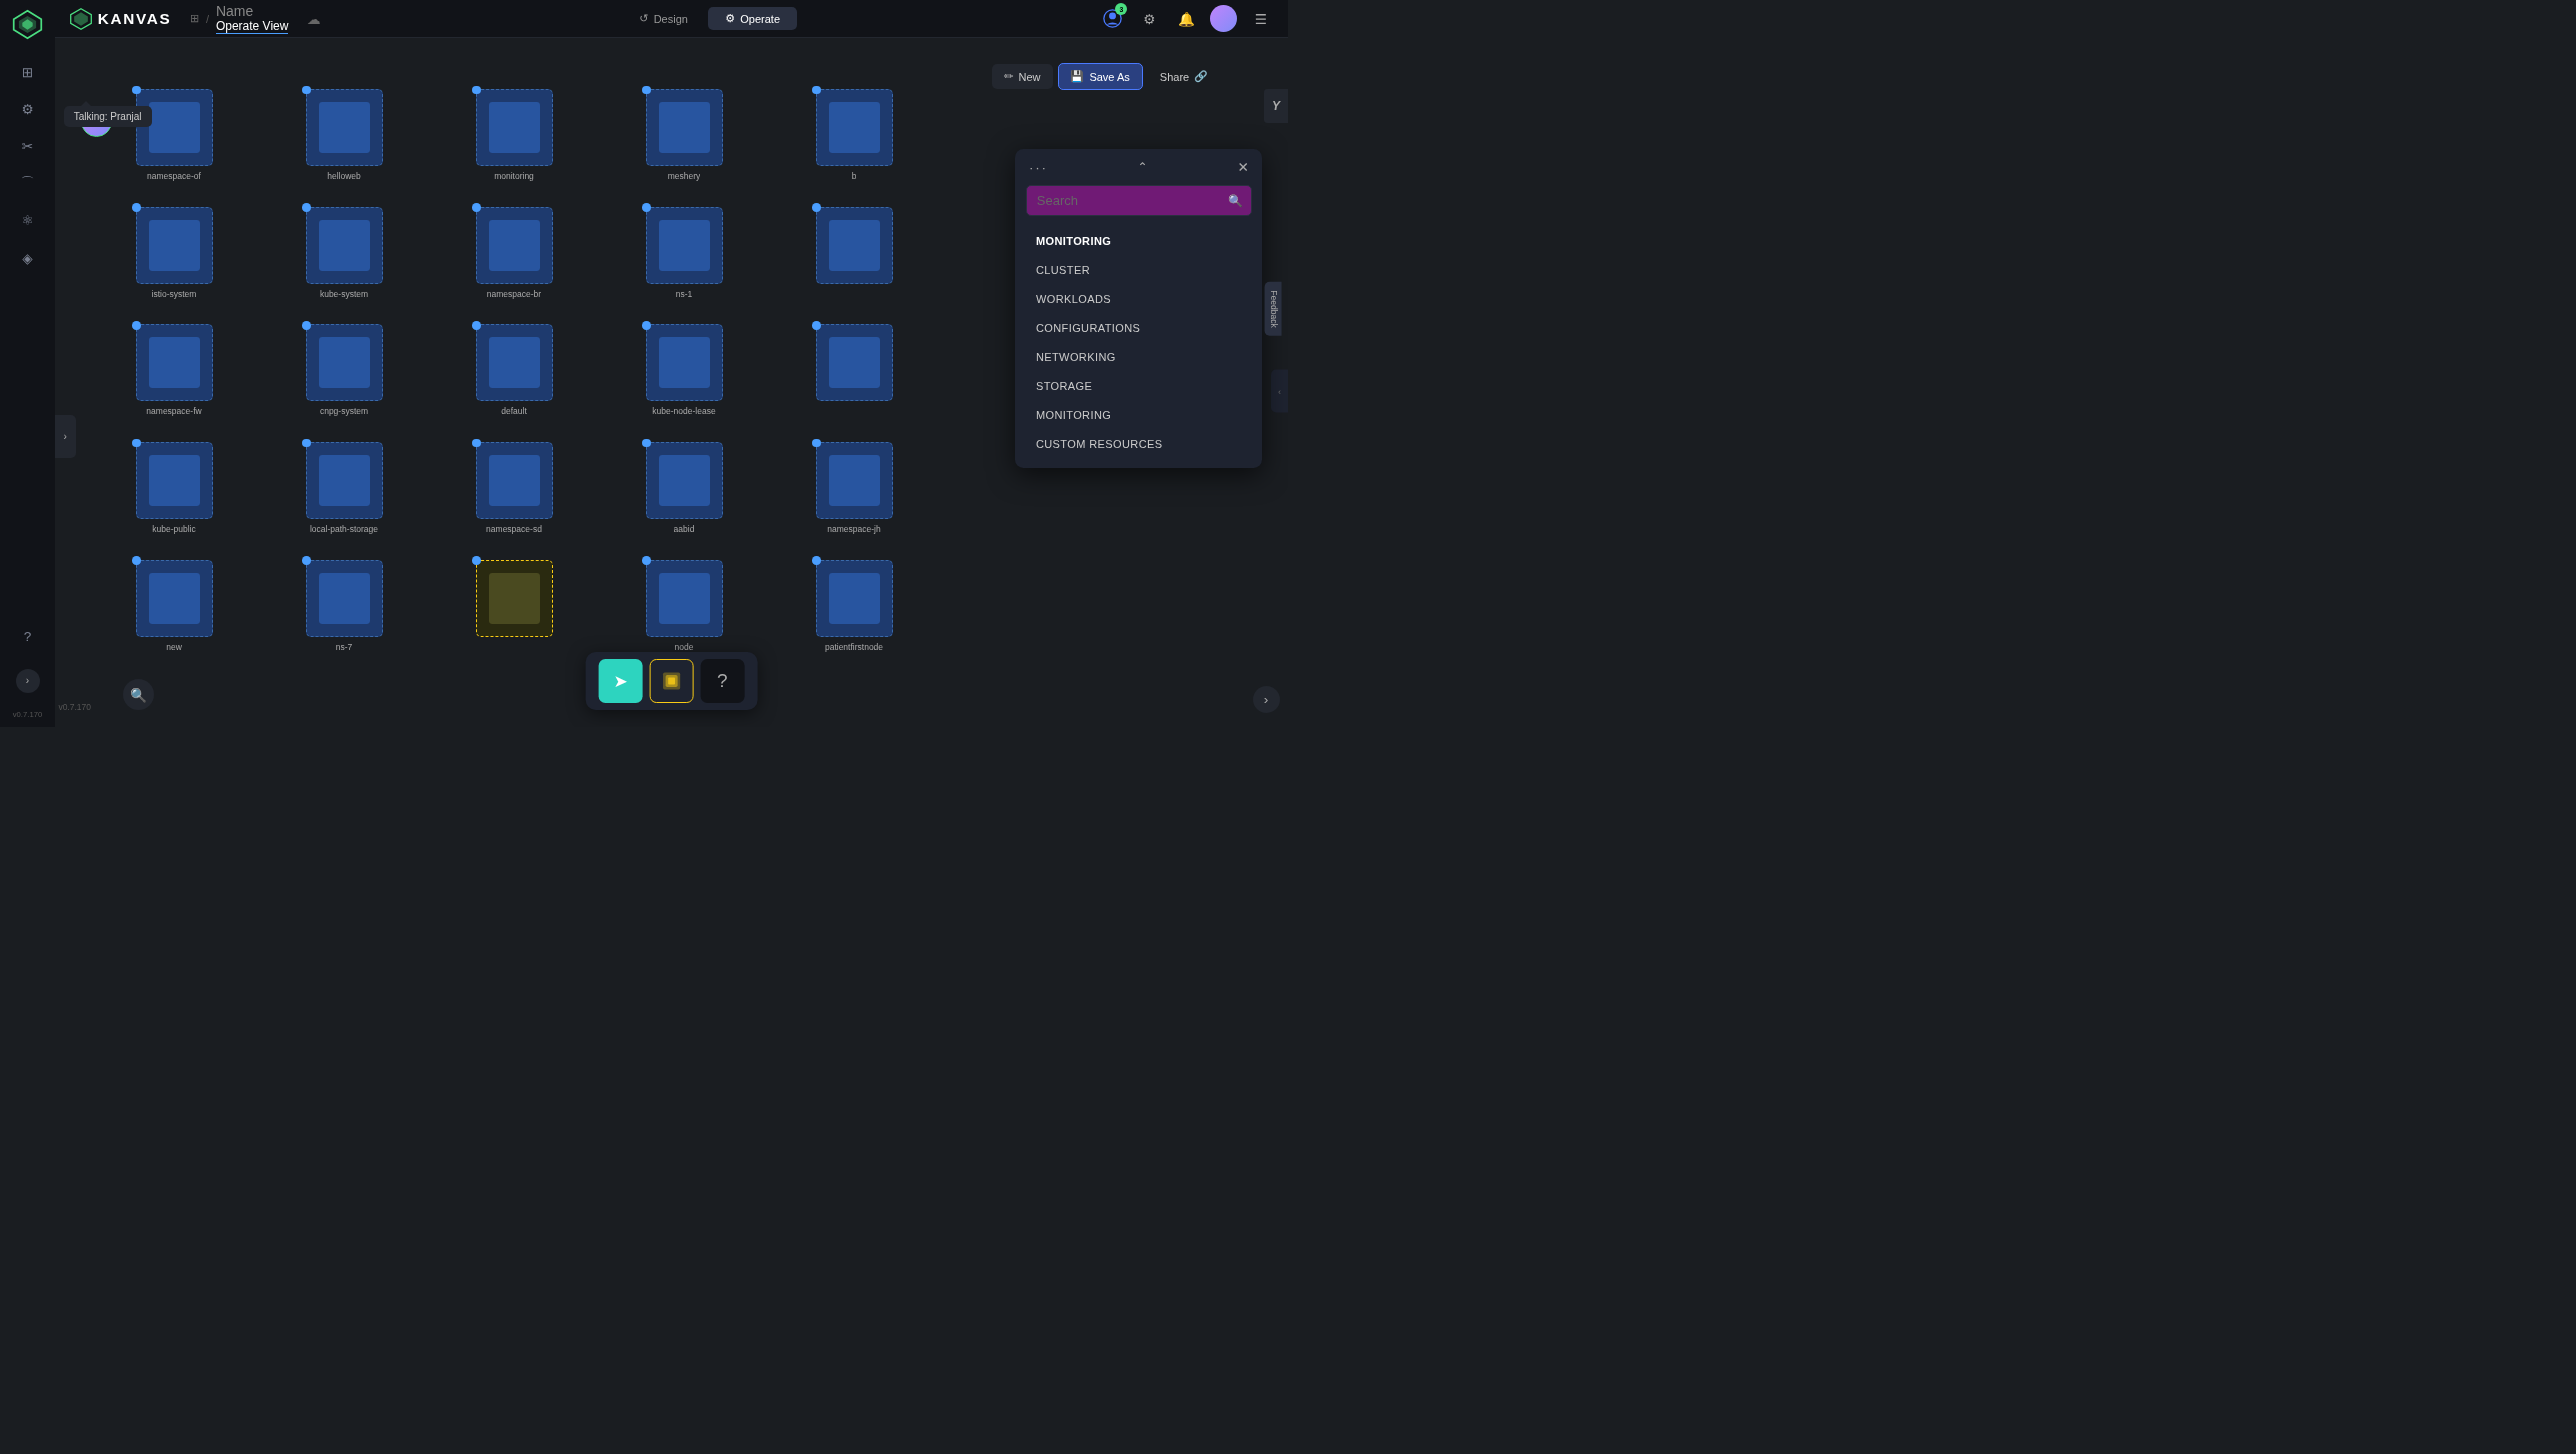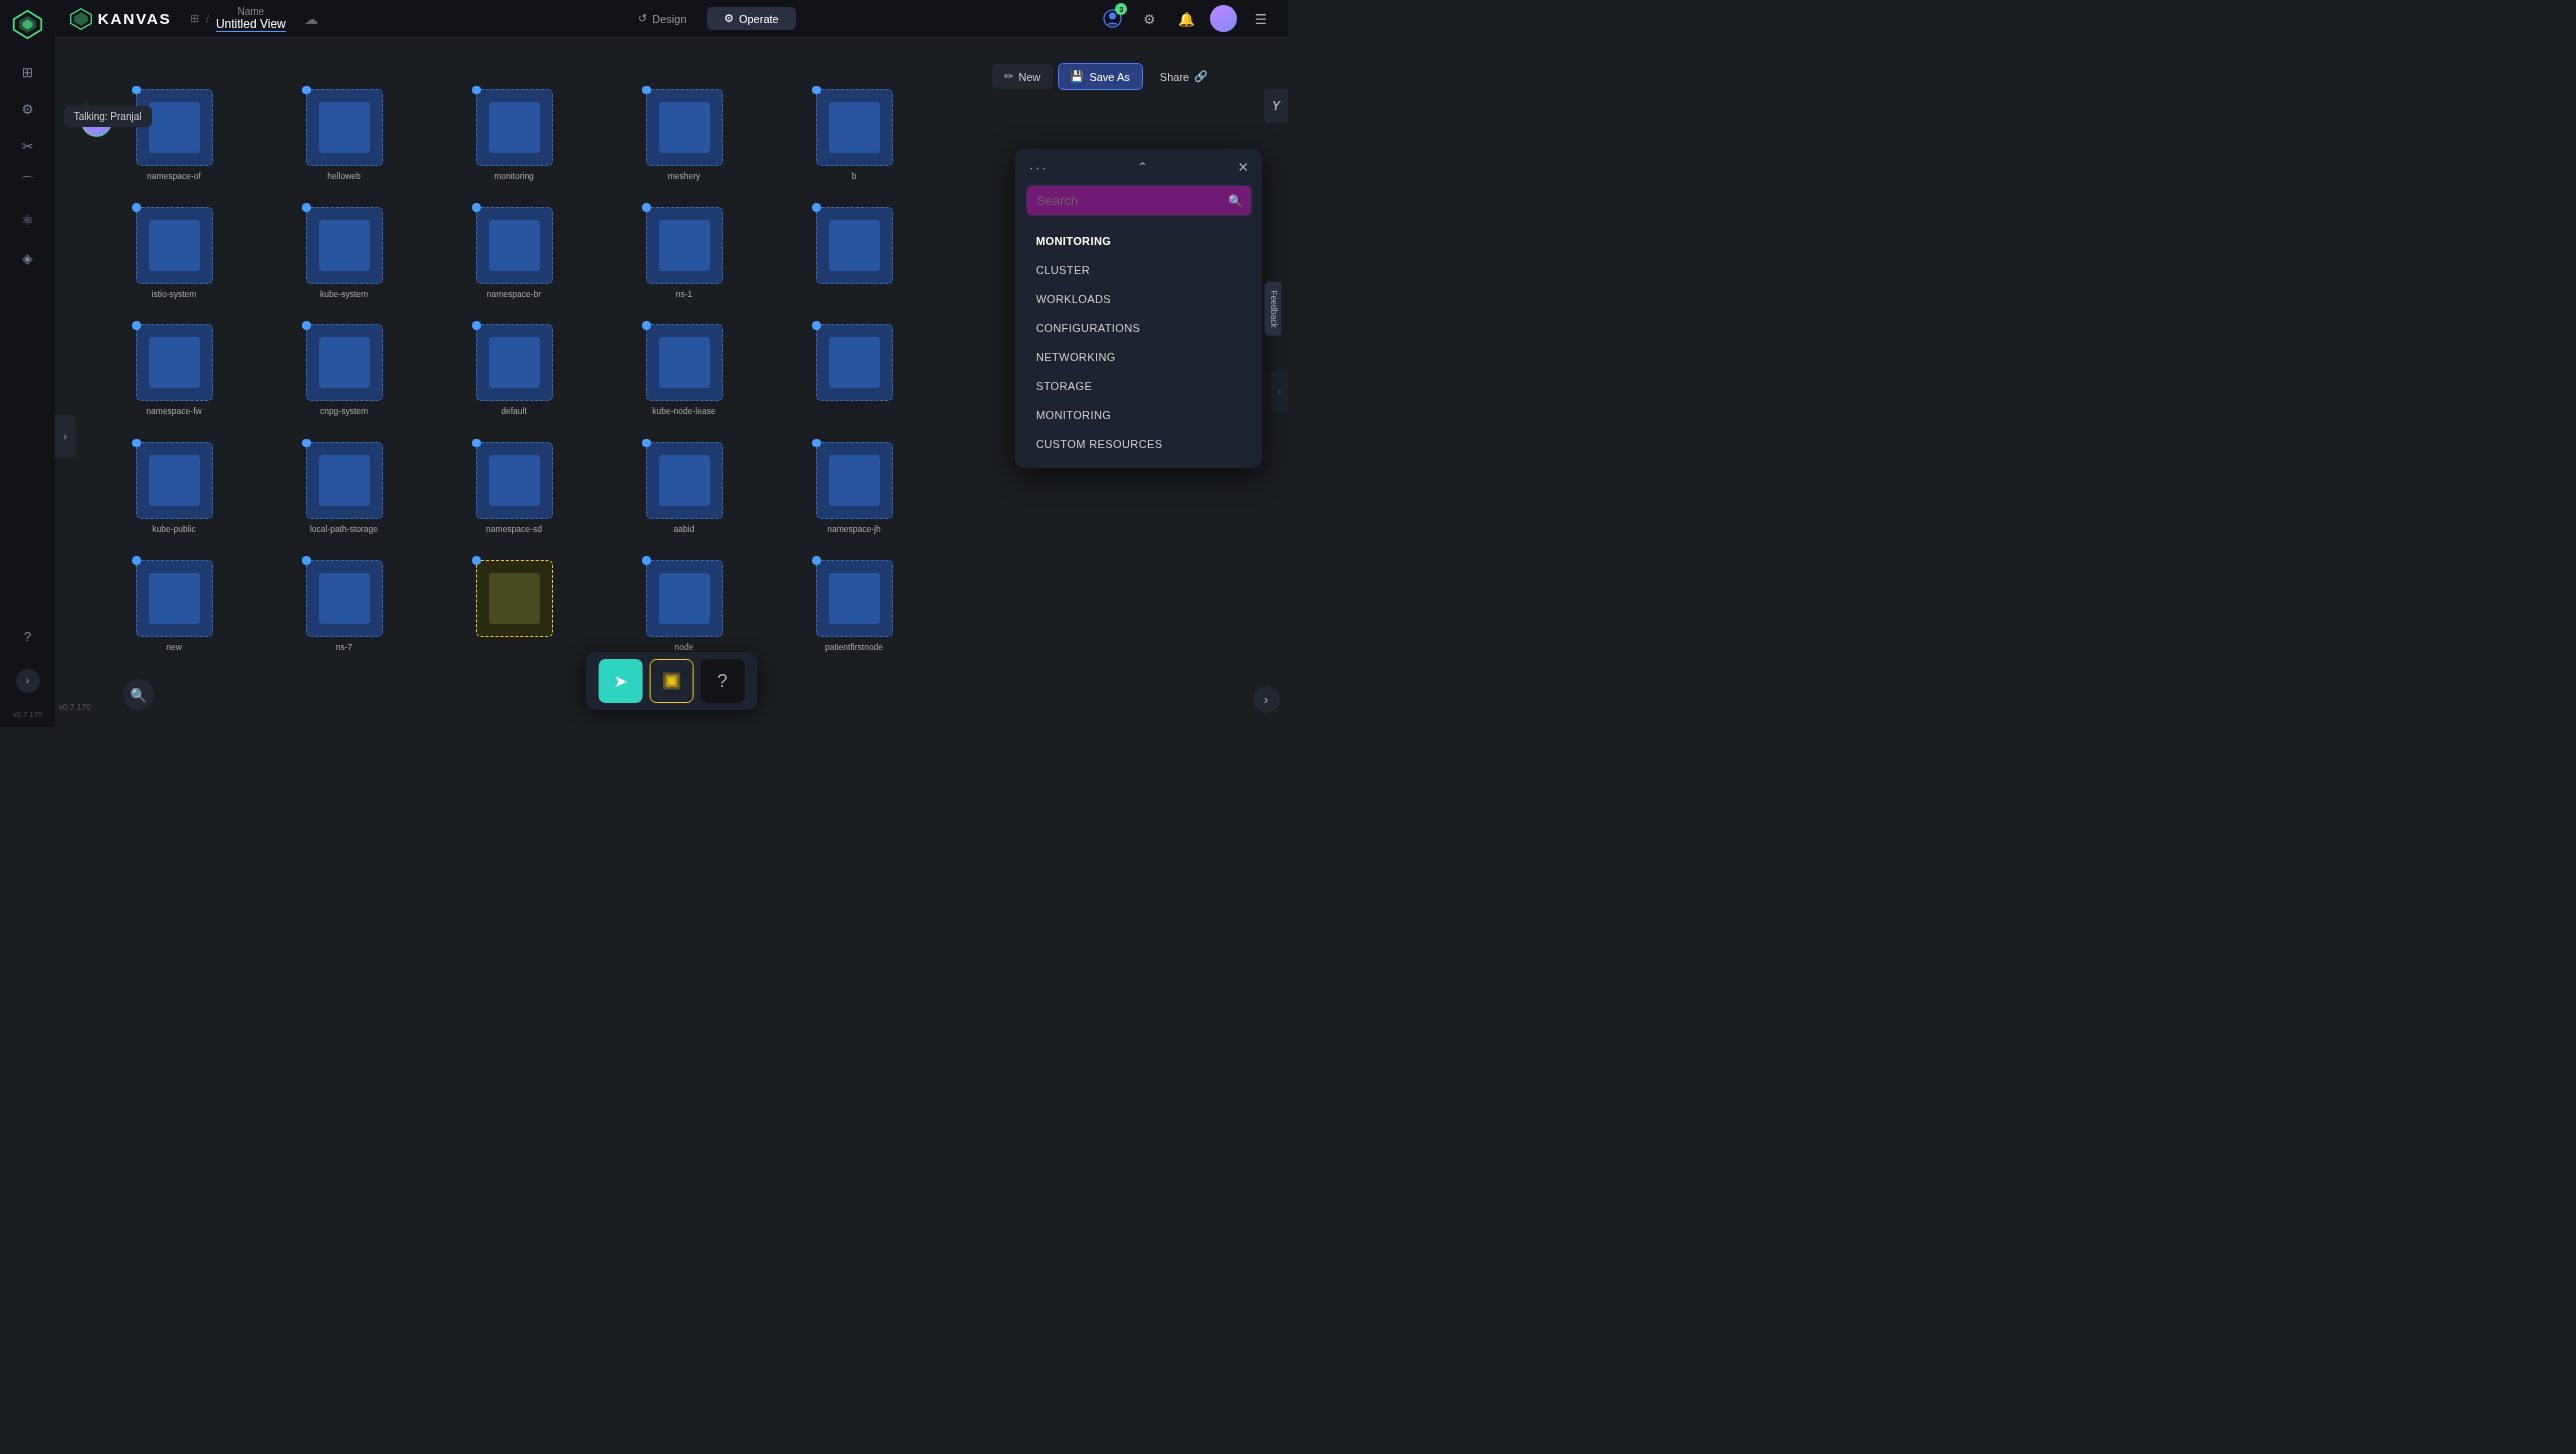--- a/index.html
+++ b/index.html
@@ -110,23 +110,22 @@
       margin-left: 10.2px;
       color: #666;
       font-size: 11px;
     }
     .topbar-breadcrumb .separator { color: #555; }
     .topbar-title-area {
       display: flex;
       flex-direction: column;
     }
     .topbar-name-label {
-      font-size: 10px;
+      font-size: 14px;
       color: #888;
-      text-align: center;
     }
     .topbar-title {
       font-size: 12px;
       color: #fff;
       border-bottom: 0.9px solid #4a9eff;
     }
     .topbar-cloud-icon {
       margin-left: 10.2px;
       color: #666;
       font-size: 13.6px;
@@ -498,21 +497,21 @@
         <polygon points="14,2 26,9 26,19 14,26 2,19 2,9" fill="none" stroke="#4ade80" stroke-width="1.5"></polygon>
         <polygon points="14,6 22,11 22,17 14,22 6,17 6,11" fill="#4ade80" opacity="0.4"></polygon>
       </svg>
       <span class="kanvas-logo-text">KANVAS</span>
     </div>
     <div class="topbar-breadcrumb">
       <span>⊞</span>
       <span class="separator">/</span>
       <div class="topbar-title-area">
         <span class="topbar-name-label">Name</span>
-        <span class="topbar-title">Untitled View</span>
+        <span class="topbar-title">Operate View</span>
       </div>
     </div>
     <span class="topbar-cloud-icon">☁</span>
   </div>
 
   <div class="topbar-center">
     <div class="topbar-tab">
       <span>↺</span>
       <span>Design</span>
     </div>

